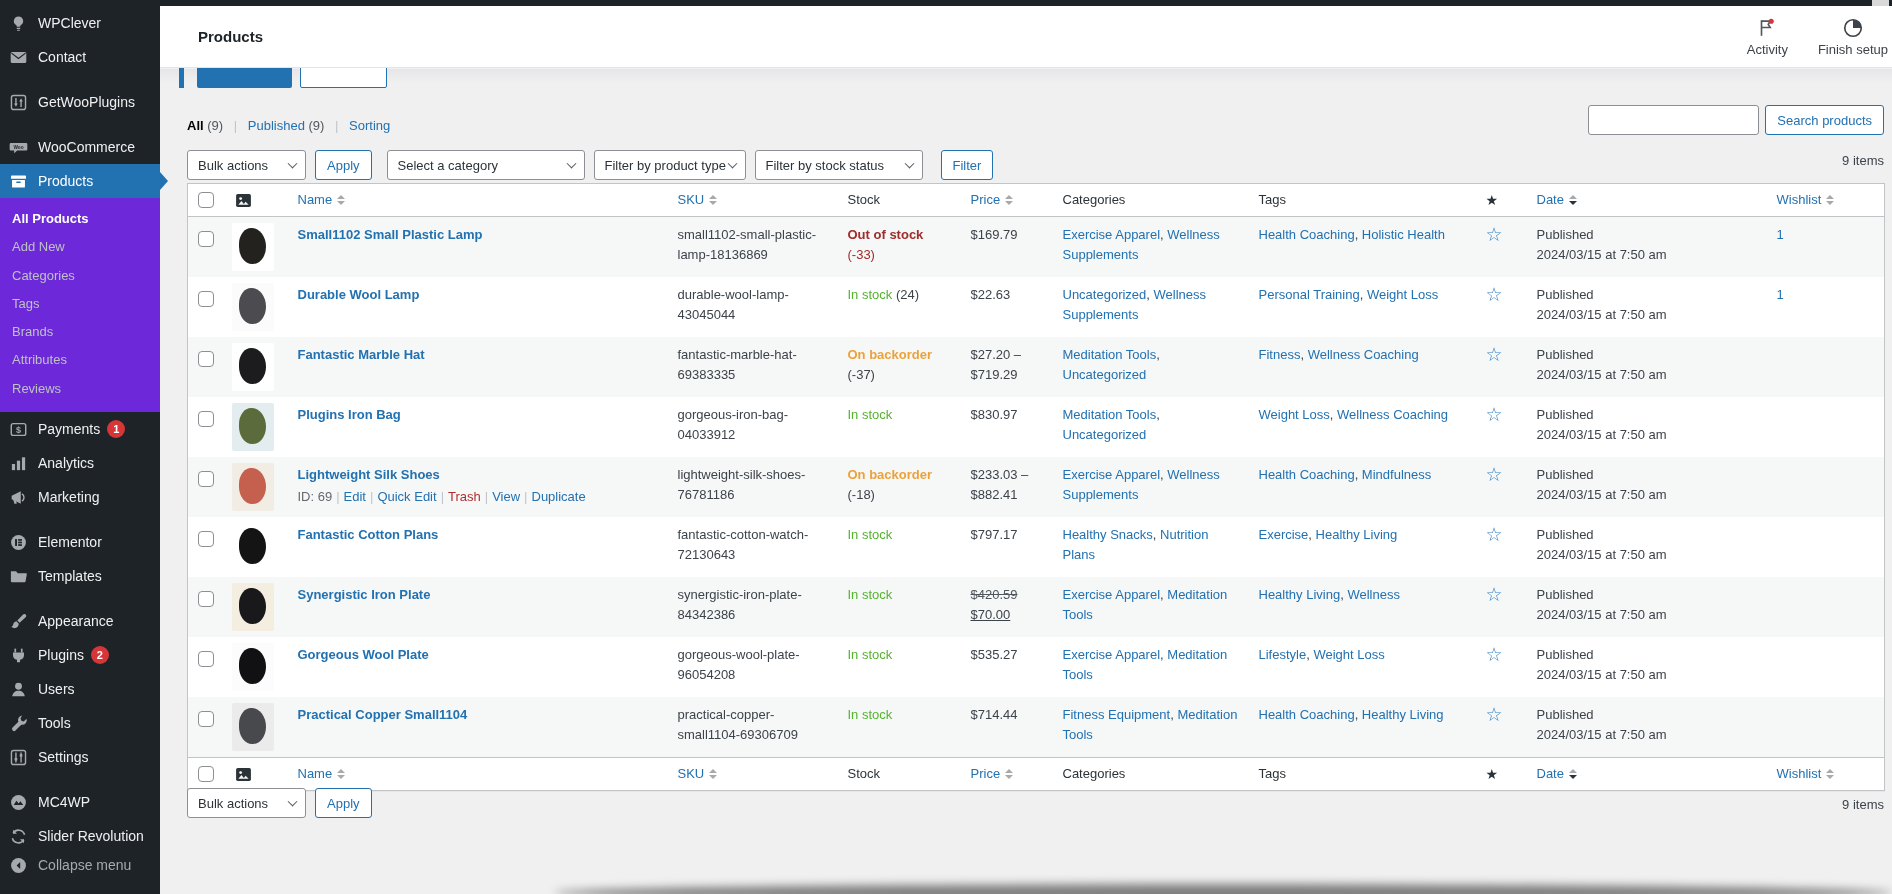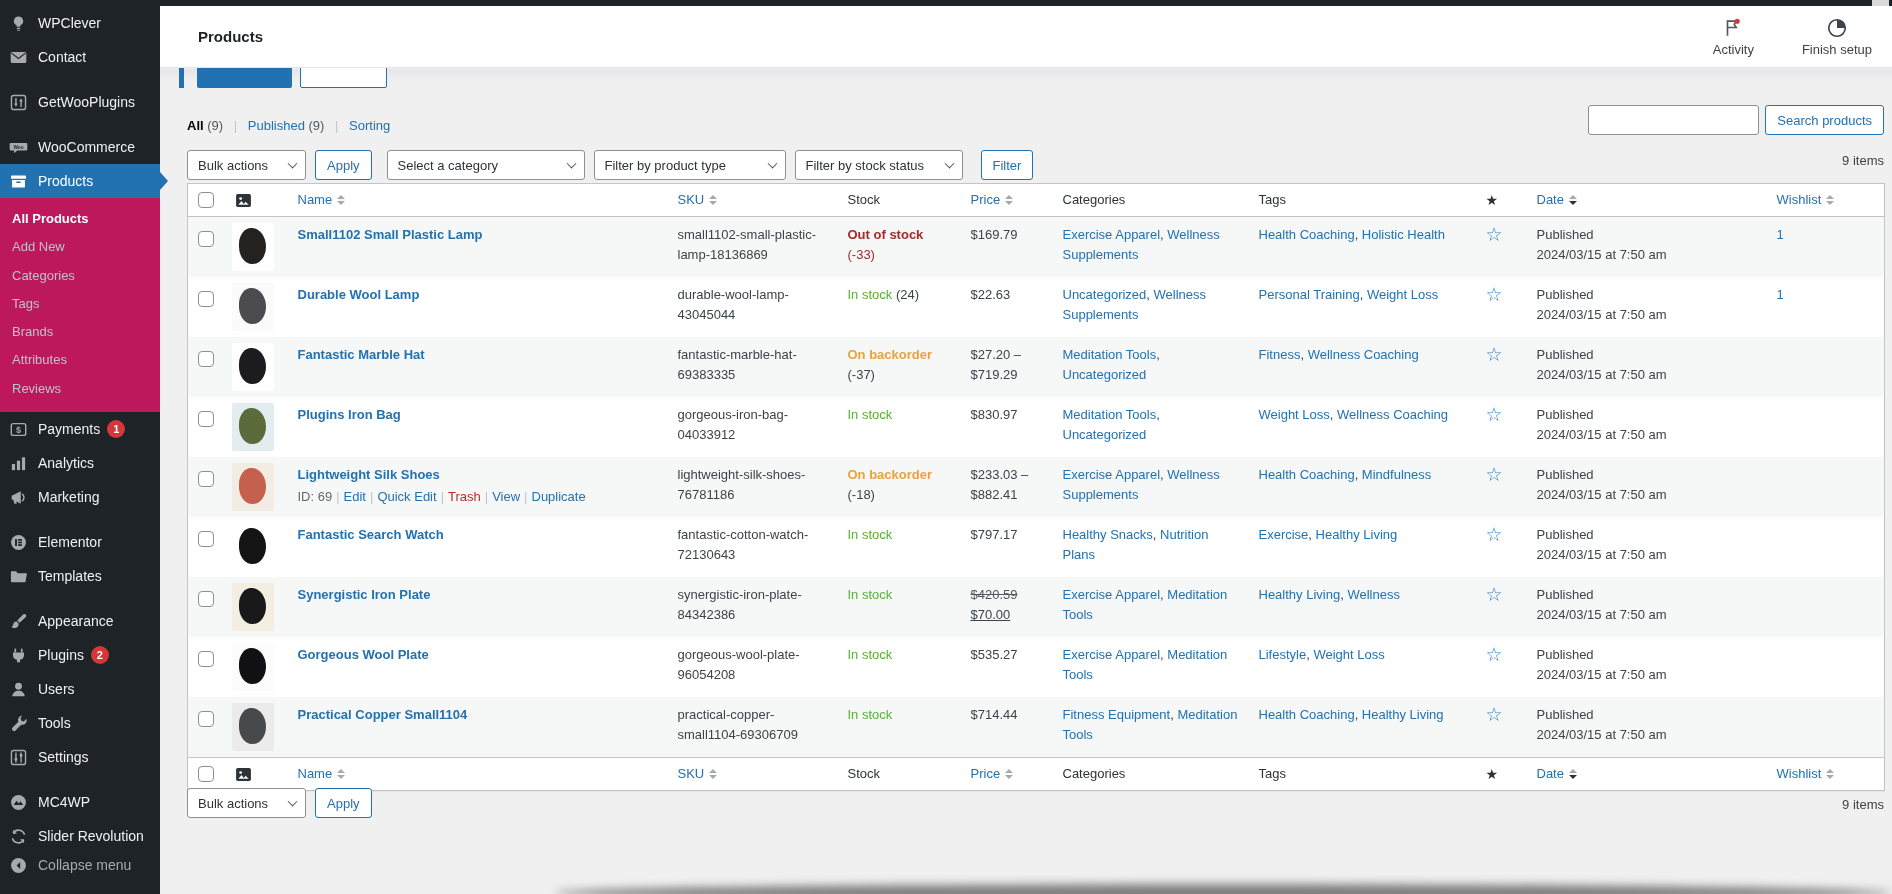--- a/index.html
+++ b/index.html
@@ -13,29 +13,29 @@
 
   
   .sidebar{position:absolute;top:6px;left:0;width:160px;height:888px;background:#1d2327;z-index:30;color:#f0f0f1}
   .menu-item{position:relative;display:flex;align-items:center;height:34px;padding:0 8px;font-size:14px;color:#f0f0f1;cursor:pointer;white-space:nowrap}
   .menu-item.gap{margin-top:11px}
   .mi-icon{width:20px;height:20px;margin-right:10px;flex:none;display:flex;align-items:center;justify-content:center}
   .mi-icon svg{width:19px;height:19px;display:block}
   .menu-item.active{background:#2271b1;color:#fff}
   .menu-item.active::after{content:"";position:absolute;right:-8px;top:50%;margin-top:-9px;border-top:9px solid transparent;border-bottom:9px solid transparent;border-left:8px solid #2271b1}
   .badge{margin-left:7px;min-width:18px;height:18px;padding:0 5px;border-radius:9px;background:#d63638;color:#fff;font-size:11px;font-weight:700;display:inline-flex;align-items:center;justify-content:center}
-  .submenu{background:#be185d;padding:7px 0 9px}
+  .submenu{background:#6d28d9;padding:7px 0 9px}
   .submenu-item{display:block;padding:7px 12px;font-size:13px;color:#bdc2c7;line-height:1.1;cursor:pointer}
   .submenu-item.current{color:#fff;font-weight:700}
   .collapse-item{position:absolute;bottom:12px;left:0;width:100%;color:#a7aaad}
 
   
   .topbar{position:absolute;left:160px;top:6px;width:1732px;height:62px;background:#fff;z-index:10;display:flex;align-items:center;border-bottom:1px solid #e2e4e7}
   .page-title{font-size:15px;font-weight:700;color:#1d2327;margin-left:38px}
-  .header-actions{margin-left:auto;display:flex;gap:48px;padding-right:20px}
+  .header-actions{margin-left:auto;display:flex;gap:30px;padding-right:4px}
   .header-action{display:flex;flex-direction:column;align-items:center;cursor:pointer}
   .ha-icon svg{width:22px;height:22px;display:block}
   .ha-label{font-size:13px;color:#3c434a;margin-top:3px;white-space:nowrap}
   .header-fade{position:absolute;left:160px;top:69px;width:1732px;height:14px;background:linear-gradient(#e6e6e8,#f0f0f1)}
 
   
   .content{position:absolute;left:160px;top:68px;width:1732px;height:826px;font-size:13px;color:#3c434a}
   a,.link{color:#2271b1;text-decoration:none;cursor:pointer}
 
   .stub-accent{position:absolute;left:19px;top:-3px;width:5px;height:23px;background:#2271b1}
@@ -51,21 +51,21 @@
   .search-input{width:171px;height:30px;border:1px solid #8c8f94;border-radius:3px;background:#fff;font:inherit;padding:0 8px}
   .btn{height:30px;padding:0 11px;border:1px solid #2271b1;border-radius:3px;background:#fff;color:#2271b1;font-size:13px;display:inline-flex;align-items:center;cursor:pointer;white-space:nowrap}
 
   .items-count-top{position:absolute;top:85px;right:8px;color:#3c434a}
   .items-count-bottom{position:absolute;top:729px;right:8px;color:#3c434a}
 
   .toolbar{position:absolute;left:27px;top:82px;display:flex;gap:9px;align-items:center}
   .toolbar2{position:absolute;left:27px;top:720px;display:flex;gap:9px;align-items:center}
   .select{position:relative;height:30px;border:1px solid #8c8f94;border-radius:3px;background:#fff;color:#2c3338;display:inline-flex;align-items:center;padding:0 35px 0 10px;cursor:pointer;white-space:nowrap;overflow:hidden}
   .select .chev{position:absolute;right:9px;top:50%;width:7px;height:7px;border-right:1.6px solid #50575e;border-bottom:1.6px solid #50575e;transform:translateY(-70%) rotate(45deg)}
-  .w-bulk{width:119px}.w-cat{width:198px;margin-left:6px}.w-type{width:192px}.w-stock{width:168px}
+  .w-bulk{width:119px}.w-cat{width:198px;margin-left:6px}.w-type{width:152px}.w-stock{width:168px}
   .btn.filter{margin-left:9px}
 
   
   .table-wrap{position:absolute;left:27px;top:115px;width:1697px}
   table.products{border-collapse:collapse;table-layout:fixed;width:1697px;background:#fff;border:1px solid #c3c4c7;box-shadow:0 1px 1px rgba(0,0,0,.04)}
   th,td{text-align:left;font-size:13px;line-height:1.5;vertical-align:top;padding:8px 10px;color:#3c434a}
   thead th,tfoot th{vertical-align:middle;height:33px;padding:4px 10px;color:#2c3338;font-weight:400}
   thead th{border-bottom:1px solid #c3c4c7}
   tfoot th{border-top:1px solid #c3c4c7}
   tbody tr{height:58px}
@@ -550,21 +550,21 @@
             </tr>
             <tr>
               <td class="c-check">
                 <input type="checkbox" style="">
               </td>
               <td class="c-thumb">
                 <div class="thumb" style="background: rgb(255, 255, 255);">
                   <div class="blob" style="background: rgb(20, 20, 20);"></div>
                 </div>
               </td>
-              <td><a class="row-title">Fantastic Search Watch</a></td>
+              <td><a class="row-title">Fantastic Cotton Plans</a></td>
               <td>fantastic-cotton-watch-72130643</td>
               <td><span class="status-in">In stock</span></td>
               <td>$797.17</td>
               <td><a>Healthy Snacks</a><span>, </span><a>Nutrition Plans</a></td>
               <td><a>Exercise</a><span>, </span><a>Healthy Living</a></td>
               <td><span class="row-star">☆</span></td>
               <td class="date-cell">
                 <div>Published</div>
                 <div>2024/03/15 at 7:50 am</div>
               </td>

